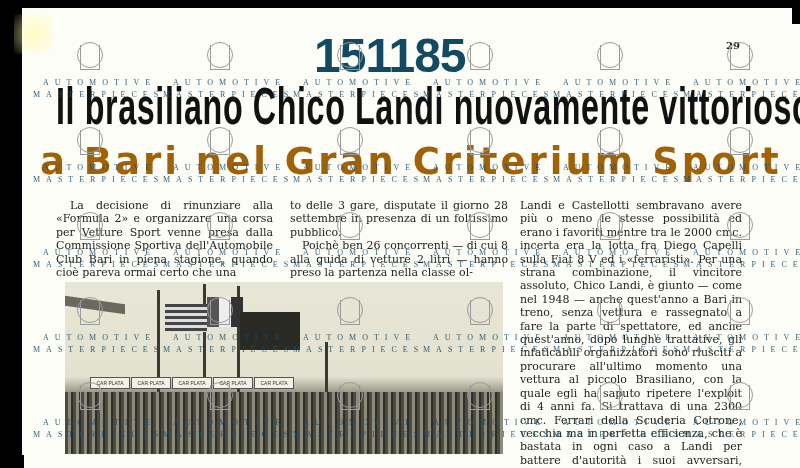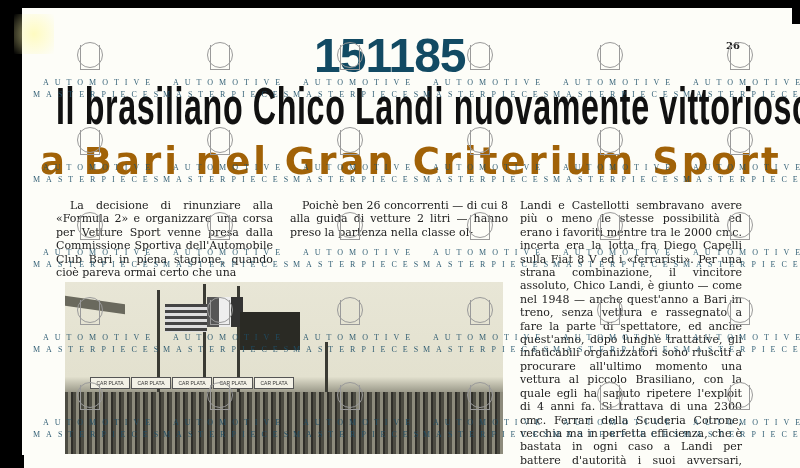--- a/index.html
+++ b/index.html
@@ -31,29 +31,30 @@
 </style>
 </head>
 <body>
 
 <div class="page"></div>
 <div class="yellow-tint"></div>
 <div class="corner-notch"></div>
 <div class="tr-notch"></div>
 
 <div class="id-number">151185</div>
-<div class="page-num">26</div>
+<div class="page-num">29</div>
 
 <div class="title1">Il brasiliano Chico Landi nuovamente vittorioso</div>
 <div class="title2">a Bari nel Gran Criterium Sport</div>
 
 <div class="col col-a">
   <p style="text-indent:14px">La decisione di rinunziare alla «Formula 2» e organizzare una corsa per Vetture Sport venne presa dalla Commissione Sportiva dell'Automobile Club Bari in piena stagione, quando cioè pareva ormai certo che una</p>
 </div>
 <div class="col col-b">
+  <p>to delle 3 gare, disputate il giorno 28 settembre in presenza di un foltissimo pubblico.</p>
   <p style="text-indent:12px">Poichè ben 26 concorrenti — di cui 8 alla guida di vetture 2 litri — hanno preso la partenza nella classe ol-</p>
 </div>
 <div class="col col-c">
   <p>Landi e Castellotti sembravano avere più o meno le stesse possibilità ed erano i favoriti mentre tra le 2000 cmc. incerta era la lotta fra Diego Capelli sulla Fiat 8 V ed i «ferraristi». Per una strana combinazione, il vincitore assoluto, Chico Landi, è giunto — come nel 1948 — anche quest'anno a Bari in treno, senza vettura e rassegnato a fare la parte di spettatore, ed anche quest'anno, dopo lunghe trattative, gli infaticabili organizzatori sono riusciti a procurare all'ultimo momento una vettura al piccolo Brasiliano, con la quale egli ha saputo ripetere l'exploit di 4 anni fa. Si trattava di una 2300 cmc. Ferrari della Scuderia Cotrone, vecchia ma in perfetta efficienza, che è bastata in ogni caso a Landi per battere d'autorità i suoi avversari, dotati di mezzi decisamente superiori. La classe del vincitore ha compiuto quello che può sembrare un miracolo, se si</p>
 </div>
 
 <div class="photo">
   <div class="roof"></div>
   <div class="pole" style="left:92px;top:8px;height:110px"></div>
   <div class="pole" style="left:138px;top:2px;height:100px"></div>

